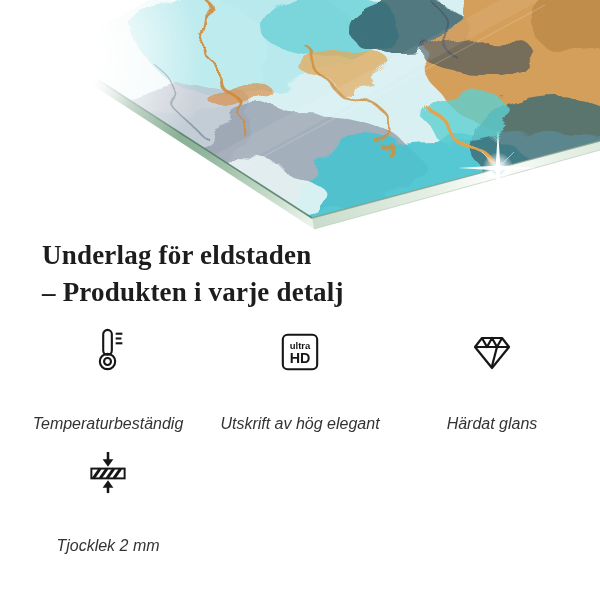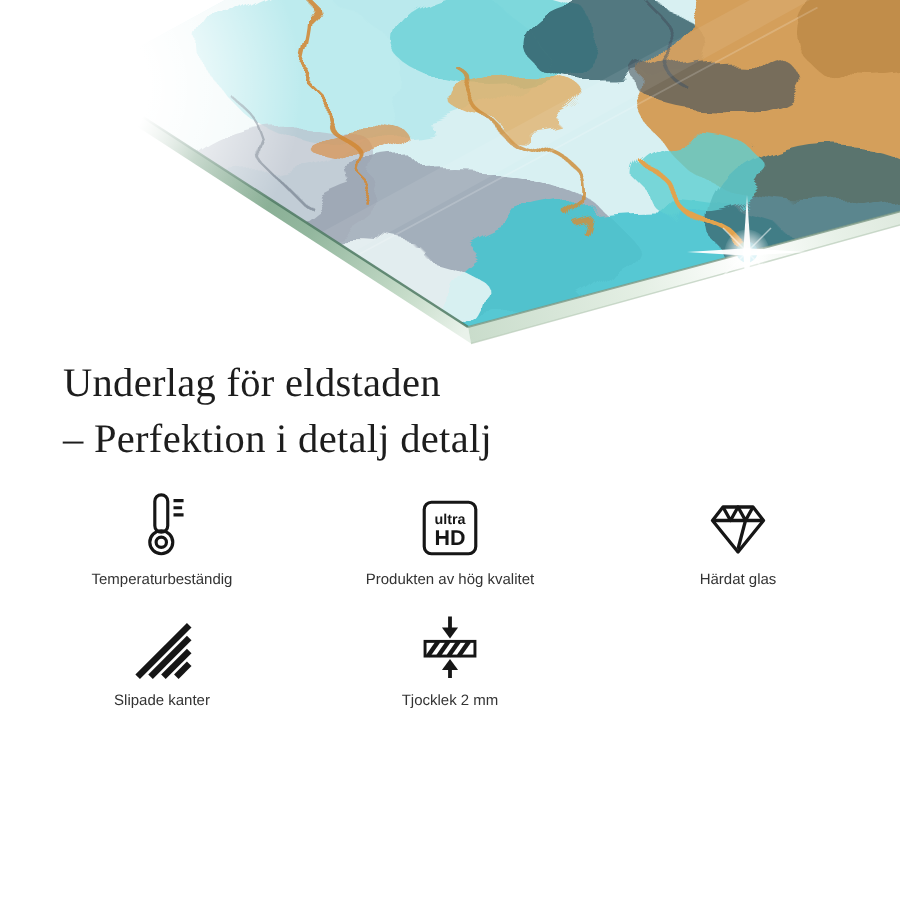--- a/index.html
+++ b/index.html
@@ -8,43 +8,43 @@
     font-family:"Liberation Sans", sans-serif;
     -webkit-font-smoothing:antialiased;
   }
   .canvas{position:relative;width:600px;height:600px;background:#fff;}
   .hero{width:600px;height:232px;position:relative;}
   .hero svg{display:block;}
   .content{padding:0;}
   h1{
     margin:5px 42px 0;
     font-family:"Liberation Serif", serif;
-    font-weight:400;
+    font-weight:700;
     font-size:27px;
     line-height:37px;
     color:#1d1d1d;
     letter-spacing:.2px;
   }
   h1 span{display:block;}
   p.desc{
     margin:10px 42px 0;
     max-width:520px;
     font-size:12.5px;
     line-height:24px;
     color:#3c3c3c;
   }
   .features{
     display:grid;
     grid-template-columns:repeat(3,1fr);
     margin:16px 12px 0;
     row-gap:16px;
   }
-  .feature{display:flex;flex-direction:column;align-items:center;}
+  .feature{display:flex;flex-direction:column;align-items:center;gap:34px;}
   .ficon{height:46px;display:flex;align-items:flex-end;justify-content:center;}
-  .flabel{margin-top:8px;font-size:10px;color:#333;text-align:center;}
+  .flabel{margin-top:8px;font-size:16px;color:#333;text-align:center;font-style:italic;}
   .icon-stroke{stroke:#161616;fill:none;stroke-width:2.2;}
 </style>
 </head>
 <body>
 
 <div class="canvas">
 
   <div class="hero">
     <svg width="600" height="232" viewBox="0 0 600 232">
       <defs>
@@ -125,21 +125,21 @@
         <line x1="482" y1="152" x2="514" y2="184" stroke="#ffffff" stroke-width="1" opacity="0.55"></line>
         <line x1="514" y1="152" x2="482" y2="184" stroke="#ffffff" stroke-width="1" opacity="0.55"></line>
         <circle cx="498" cy="168" r="2.6" fill="#ffffff"></circle>
       </g>
     </svg>
   </div>
 
   <div class="content">
     <h1>
       <span>Underlag för eldstaden</span>
-      <span>– Perfektion i detalj detalj</span>
+      <span>– Produkten i varje detalj</span>
     </h1>
 
     <div class="features">
 
       <div class="feature">
         <div class="ficon">
           <svg width="40" height="46" viewBox="0 0 40 48">
             <rect x="15" y="3" width="9" height="26" rx="4.5" class="icon-stroke" fill="#fff" stroke-width="2"></rect>
             <circle cx="19.5" cy="36" r="8" class="icon-stroke" fill="#fff" stroke-width="2"></circle>
             <circle cx="19.5" cy="36" r="3.6" class="icon-stroke" stroke-width="2"></circle>
@@ -152,47 +152,36 @@
       </div>
 
       <div class="feature">
         <div class="ficon">
           <svg width="42" height="42" viewBox="0 0 44 44">
             <rect x="4" y="4" width="36" height="36" rx="5" class="icon-stroke" fill="#fff" stroke-width="2.4"></rect>
             <text x="22" y="19" text-anchor="middle" font-size="10" font-weight="600" fill="#161616" font-family="Liberation Sans, sans-serif">ultra</text>
             <text x="22" y="34" text-anchor="middle" font-size="15" font-weight="700" fill="#161616" font-family="Liberation Sans, sans-serif">HD</text>
           </svg>
         </div>
-        <div class="flabel">Produkten av hög kvalitet</div>
+        <div class="flabel">Utskrift av hög elegant</div>
       </div>
 
 
       <div class="feature">
         <div class="ficon">
           <svg width="44" height="40" viewBox="0 0 44 40">
             <path d="M12,5 H32 L39,14 L22,35 L5,14 Z" class="icon-stroke" fill="#fff" stroke-linejoin="round"></path>
             <line x1="5" y1="14" x2="39" y2="14" class="icon-stroke" stroke-width="1.8"></line>
             <path d="M12,5 L17,14 L22,5 L27,14 L32,5" class="icon-stroke" stroke-width="1.8" stroke-linejoin="round"></path>
             <line x1="27" y1="14" x2="22" y2="33" class="icon-stroke" stroke-width="1.8"></line>
           </svg>
         </div>
-        <div class="flabel">Härdat glas</div>
-      </div>
-
-      <div class="feature">
-        <div class="ficon">
-          <svg width="42" height="42" viewBox="0 0 44 44">
-            <line x1="5" y1="41" x2="41" y2="5" stroke="#161616" stroke-width="4.5"></line>
-            <line x1="14" y1="41" x2="41" y2="14" stroke="#161616" stroke-width="4.5"></line>
-            <line x1="23" y1="41" x2="41" y2="23" stroke="#161616" stroke-width="4.5"></line>
-            <line x1="32" y1="41" x2="41" y2="32" stroke="#161616" stroke-width="4.5"></line>
-          </svg>
-        </div>
-        <div class="flabel">Slipade kanter</div>
-      </div>
+        <div class="flabel">Härdat glans</div>
+      </div>
+
 
       <div class="feature">
         <div class="ficon">
           <svg width="44" height="45" viewBox="0 0 44 46">
             <line x1="22" y1="2" x2="22" y2="11" stroke="#161616" stroke-width="2.6"></line>
             <polygon points="16.5,9.5 27.5,9.5 22,17" fill="#161616"></polygon>
             <g>
               <rect x="5" y="19" width="34" height="10" fill="#fff" stroke="#161616" stroke-width="2"></rect>
               <g clip-path="polygon(0 0)">
               </g>

